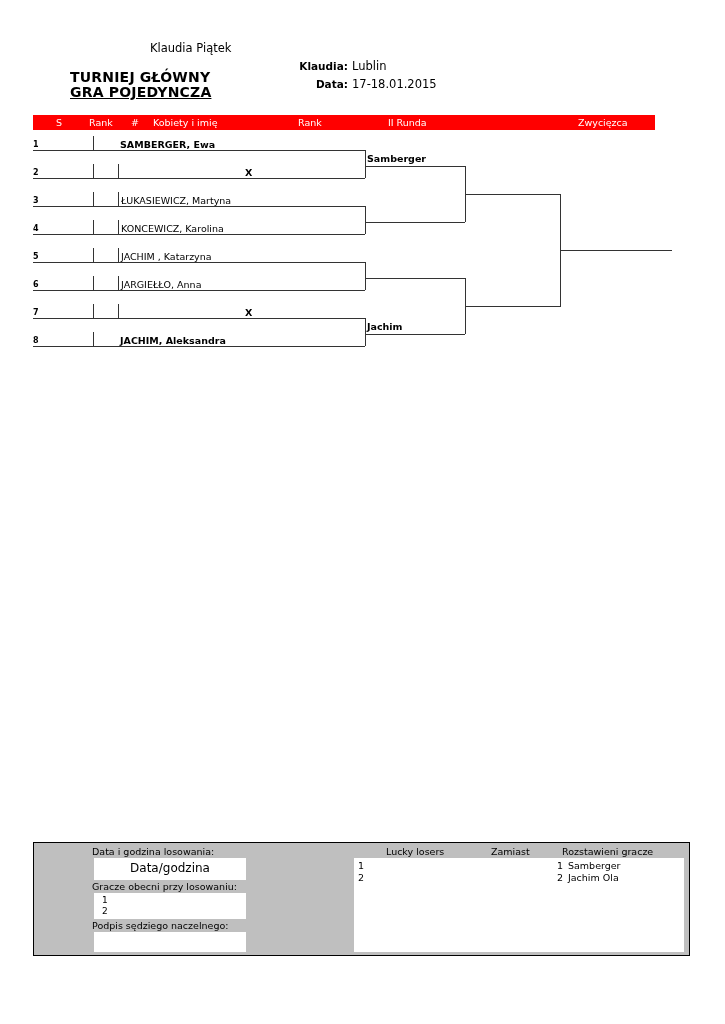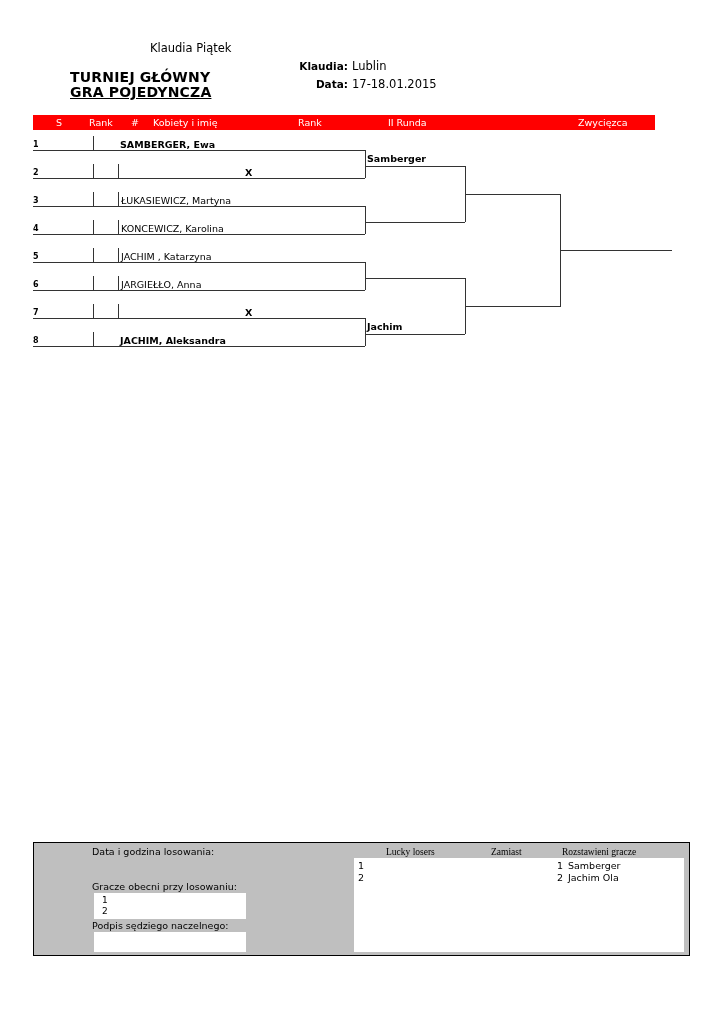--- a/index.html
+++ b/index.html
@@ -63,21 +63,21 @@
   
   .bottom{
     position:absolute;left:33px;top:842px;width:657px;height:114px;
     background:#bfbfbf;border:1.4px solid #000;box-sizing:border-box;
   }
   .b-label{position:absolute;font-size:9.5px;line-height:12px;white-space:nowrap;}
   .b-field{position:absolute;background:#ffffff;box-sizing:border-box;}
   .b-fieldtext{position:absolute;font-size:12px;line-height:15px;}
   .b-small{position:absolute;font-size:9px;line-height:11px;}
 
-  .ll-head{position:absolute;font-size:9.5px;line-height:12px;white-space:nowrap;font-family:Liberation Serif, serif;}
+  .ll-head{position:absolute;font-size:9.5px;line-height:12px;white-space:nowrap;}
   .ll-box{position:absolute;background:#ffffff;box-sizing:border-box;}
   .ll-row{position:absolute;font-size:9.5px;line-height:12px;white-space:nowrap;}
 </style>
 </head>
 <body>
 
 <div class="page">
 
   <div class="title-block">
     <div class="title-line">TURNIEJ GŁÓWNY</div>
@@ -185,20 +185,23 @@
 
     <div class="vline" style="left:560px;top:194px;height:112px;"></div>
 
     <div class="advname" style="left:562px;top:237px;"></div>
     <div class="hline" style="left:560px;top:250px;width:112px;"></div>
   </div>
 
   <div class="bottom">
 
     <div class="b-label" style="left:58px;top:3px;">Data i godzina losowania:</div>
+    <div class="b-field" style="left:60px;top:15px;width:152px;height:22px;">
+      <div class="b-fieldtext" style="left:0;top:3px;width:152px;text-align:center;">Data/godzina</div>
+    </div>
 
     <div class="b-label" style="left:58px;top:38px;">Gracze obecni przy losowaniu:</div>
     <div class="b-field" style="left:60px;top:50px;width:152px;height:26px;">
       <div class="b-small" style="left:8px;top:2px;">1</div>
       <div class="b-small" style="left:8px;top:13px;">2</div>
     </div>
 
     <div class="b-label" style="left:58px;top:77px;">Podpis sędziego naczelnego:</div>
     <div class="b-field" style="left:60px;top:89px;width:152px;height:20px;">
       <div class="b-fieldtext" style="left:4px;top:2px;"></div>

